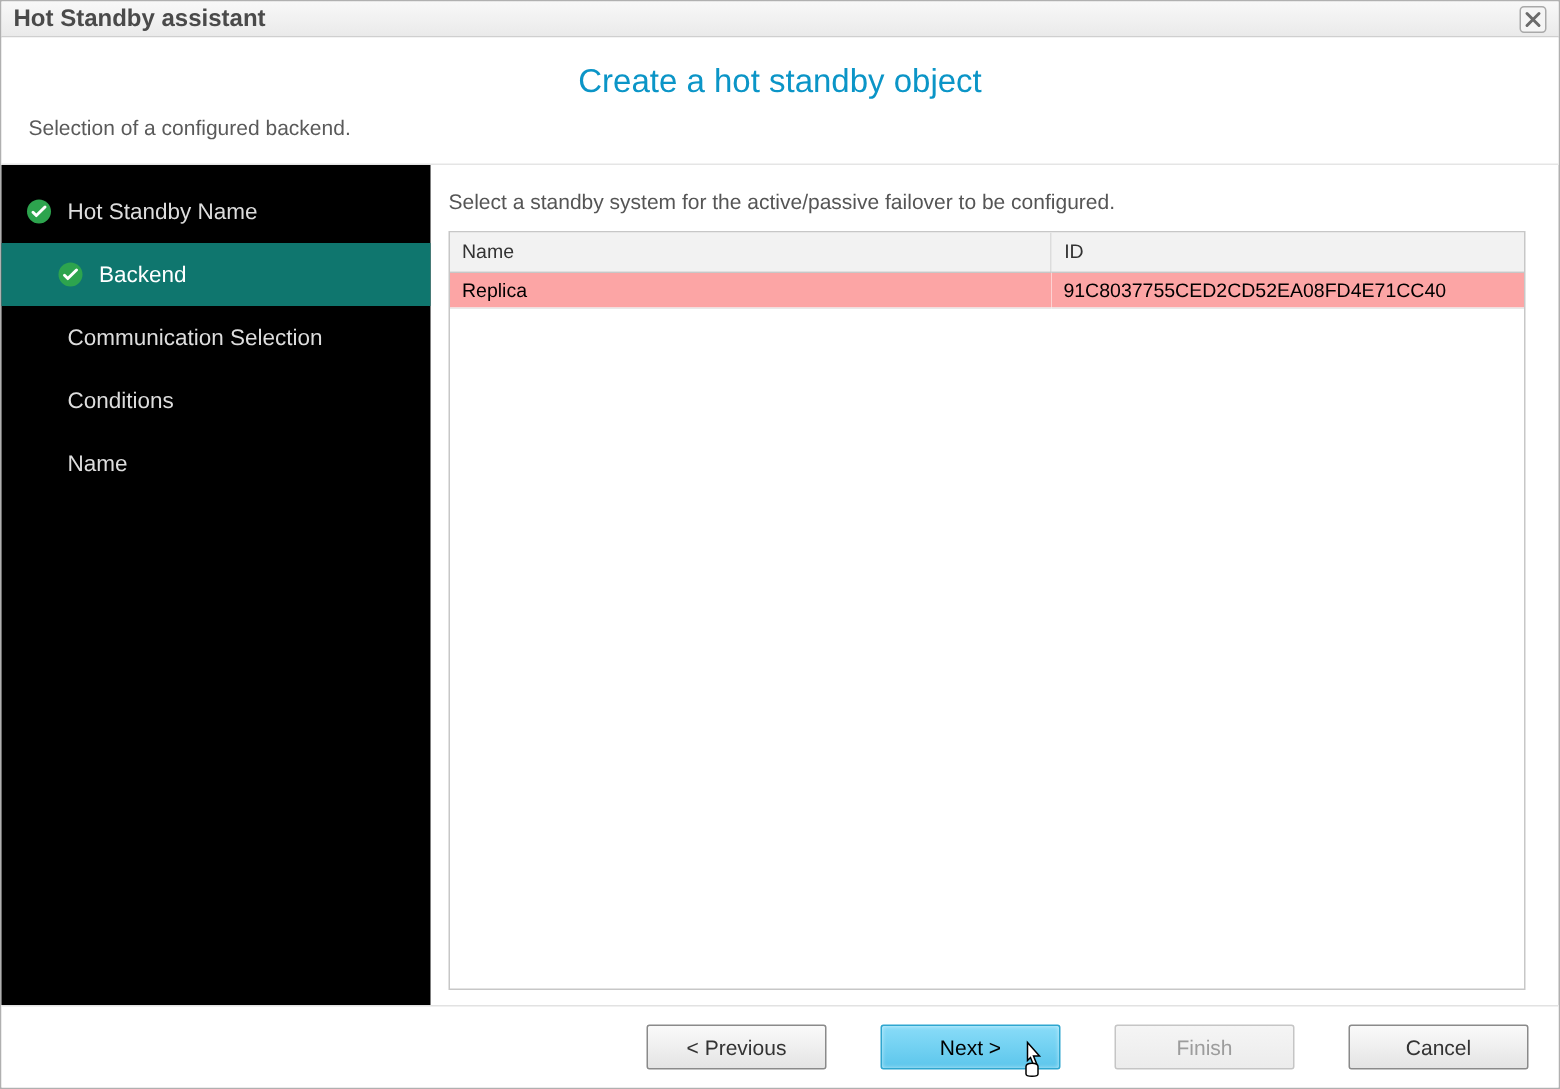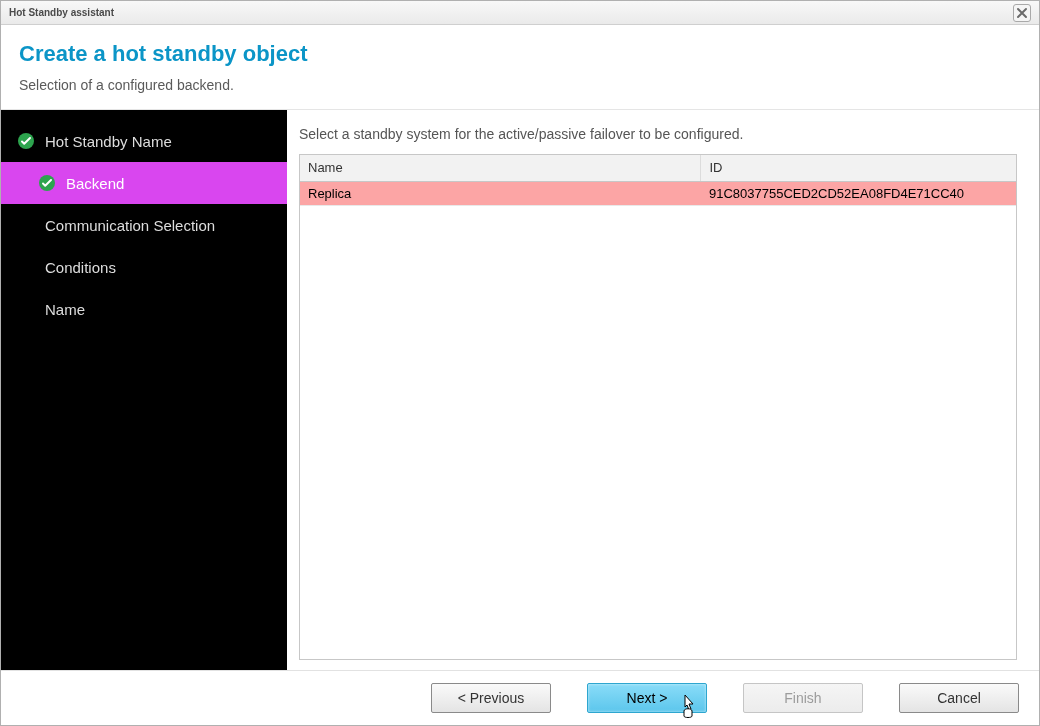--- a/index.html
+++ b/index.html
@@ -28,21 +28,21 @@
       border-bottom: 1px solid #cfcfcf;
       padding: 4px 8px;
       display: flex;
       align-items: center;
       justify-content: space-between;
       height: 24px;
     }
     .titlebar-title {
       font-weight: bold;
       color: #4a4a4a;
-      font-size: 10px;
+      font-size: 16px;
       text-align: right;
     }
     .close-btn {
       width: 18px;
       height: 18px;
       border: 1px solid #a9a9a9;
       border-radius: 3px;
       background: #f5f5f5;
       display: flex;
       align-items: center;
@@ -50,23 +50,24 @@
       cursor: pointer;
     }
     .close-btn svg { display:block; }
     .header {
       padding: 16px 18px 16px 18px;
       border-bottom: 1px solid #e5e5e5;
       background: #fff;
     }
     .page-title {
       font-size: 22px;
-      font-weight: bold;
+      font-weight: normal;
       color: #0b95c7;
       margin-bottom: 10px;
+      text-align: center;
     }
     .page-subtitle {
       font-size: 14px;
       color: #5a5a5a;
     }
     .body {
       flex: 1;
       display: flex;
       min-height: 0;
     }
@@ -78,21 +79,21 @@
     }
     .sidebar-item {
       display: flex;
       align-items: center;
       height: 42px;
       padding: 0 12px 0 16px;
       font-size: 15px;
       cursor: pointer;
     }
     .sidebar-item.active {
-      background: #d946ef;
+      background: #0f766e;
       color: #fff;
       padding-left: 37px;
     }
     .sidebar-item .step-icon {
       width: 18px;
       height: 18px;
       margin-right: 10px;
       flex: 0 0 18px;
       display: flex;
       align-items: center;

